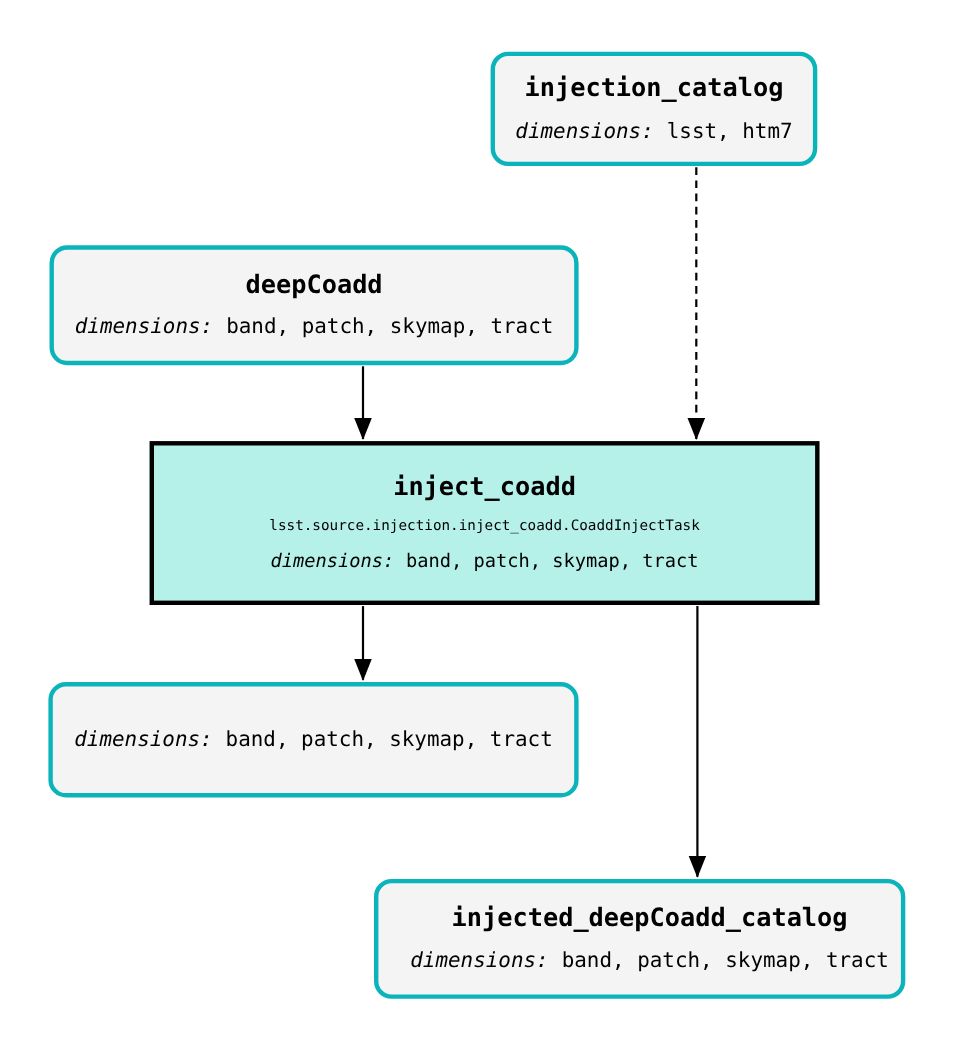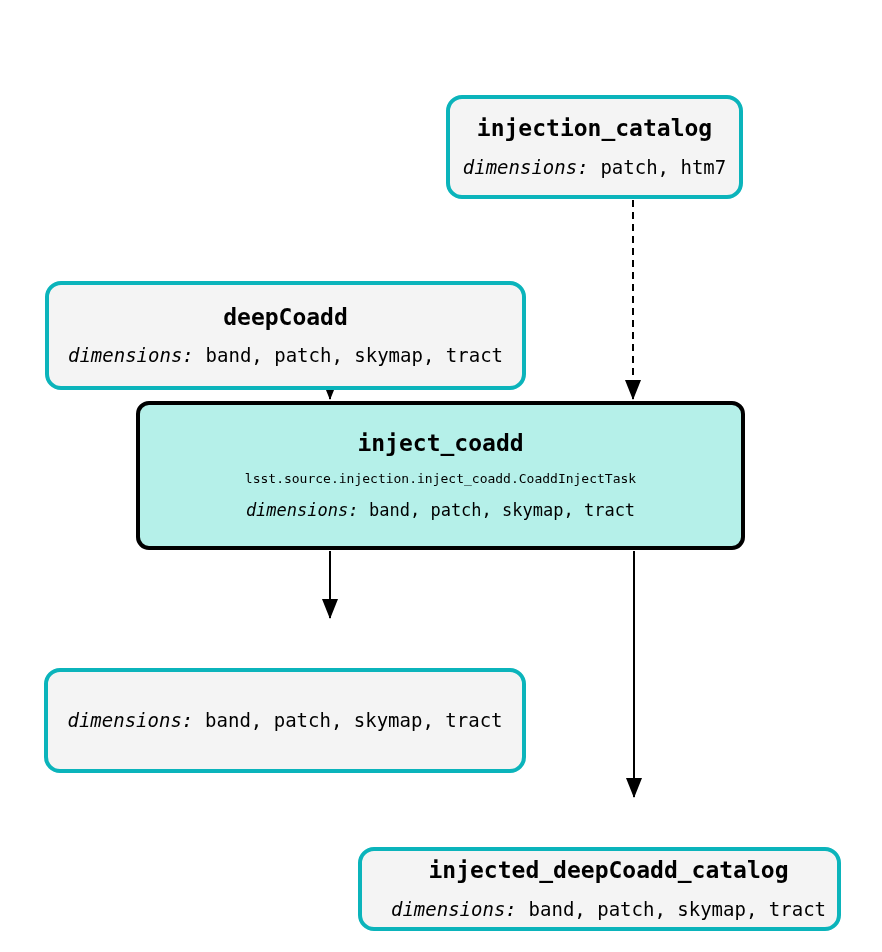--- a/index.html
+++ b/index.html
@@ -32,28 +32,26 @@
   }
   .node{
     position:absolute;
     box-sizing:border-box;
     display:flex;
     flex-direction:column;
     align-items:center;
     justify-content:center;
     text-align:center;
     color:var(--text_color);
-    border-radius:13px;
   }
   .node.dataset{
     background:var(--dataset_fill);
     border:4px solid var(--accent);
     border-radius:16px;
     gap:15px;
-    margin-top:48px;
   }
   .node.task{
     background:var(--task_fill);
     border:4px solid var(--edge_color);
     gap:15px;
   }
   .node-title{
     font-weight:bold;
     font-size:23px;
     line-height:1.1;
@@ -74,24 +72,24 @@
     text-align:right;
   }
   .task .dims{
     font-size:17px;
   }
   .dim-label{
     font-style:italic;
   }
   
   #n-injection-catalog{ left:446px; top:47px;  width:297px; height:104px; }
-  #n-deepcoadd{         left:45px;  top:233px; width:481px; height:109px; }
+  #n-deepcoadd{         left:45px;  top:223px; width:481px; height:109px; }
   #n-inject-coadd{      left:136px; top:401px; width:609px; height:149px; }
   #n-injected-deepcoadd{ left:44px; top:620px; width:482px; height:105px; }
-  #n-injected-deepcoadd-catalog{ left:358px; top:799px; width:483px; height:84px;padding-left:18px; }
+  #n-injected-deepcoadd-catalog{ left:340px; top:799px; width:483px; height:109px;padding-left:18px; }
 </style>
 </head>
 <body>
 
 <div id="canvas">
 
   <svg id="edges" viewBox="0 0 882 952" xmlns="http://www.w3.org/2000/svg">
     <defs>
       <marker id="arrow" markerUnits="userSpaceOnUse" markerWidth="22" markerHeight="18" refX="19" refY="8" orient="auto">
         <path d="M0,0 L20,8 L0,16 z" fill="#000000"></path>
@@ -100,21 +98,21 @@
     <line x1="330" y1="333" x2="330" y2="399" stroke="#000000" stroke-width="2" marker-end="url(#arrow)"></line>
     <line x1="633" y1="152" x2="633" y2="399" stroke="#000000" stroke-width="2" stroke-dasharray="7 5" marker-end="url(#arrow)"></line>
     <line x1="330" y1="551" x2="330" y2="618" stroke="#000000" stroke-width="2" marker-end="url(#arrow)"></line>
     <line x1="634" y1="551" x2="634" y2="797" stroke="#000000" stroke-width="2" marker-end="url(#arrow)"></line>
   </svg>
 
   <div class="node dataset" id="n-injection-catalog">
     <div class="node-title">injection_catalog</div>
     <div class="dims">
       <span class="dim-label">dimensions:</span>
-      <span>patch, htm7</span>
+      <span>lsst, htm7</span>
     </div>
   </div>
 
   <div class="node dataset" id="n-deepcoadd">
     <div class="node-title">deepCoadd</div>
     <div class="dims">
       <span class="dim-label">dimensions:</span>
       <span>band, patch, skymap, tract</span>
     </div>
   </div>

